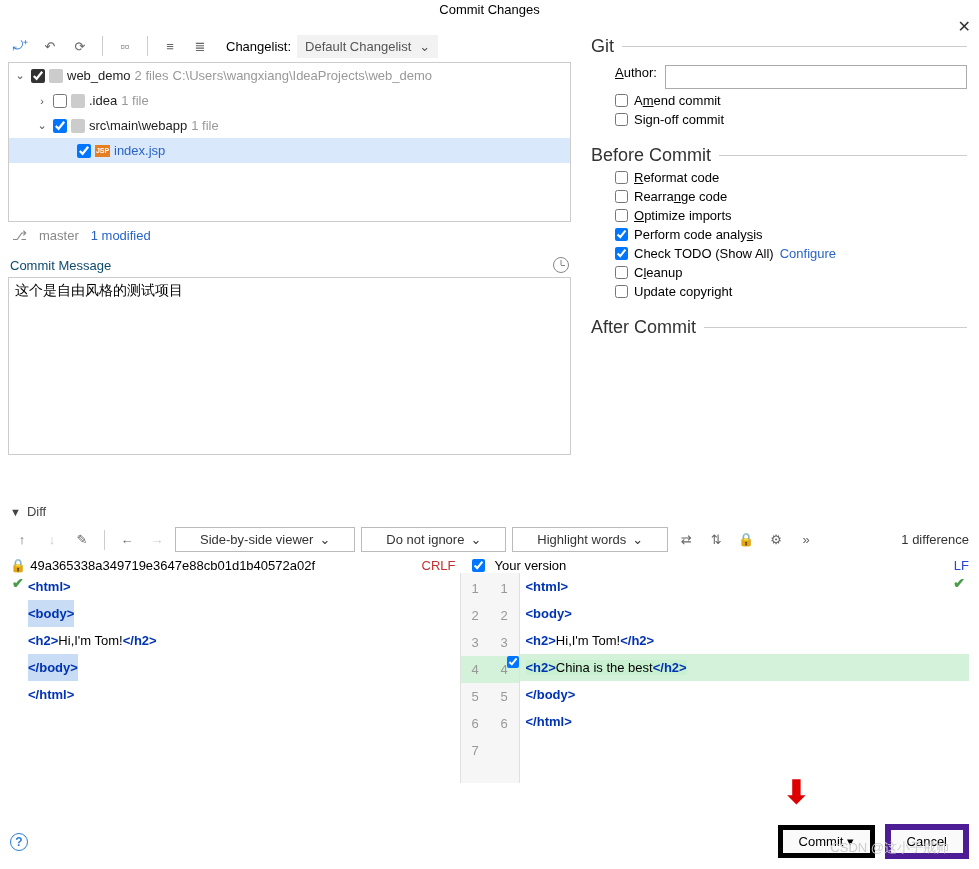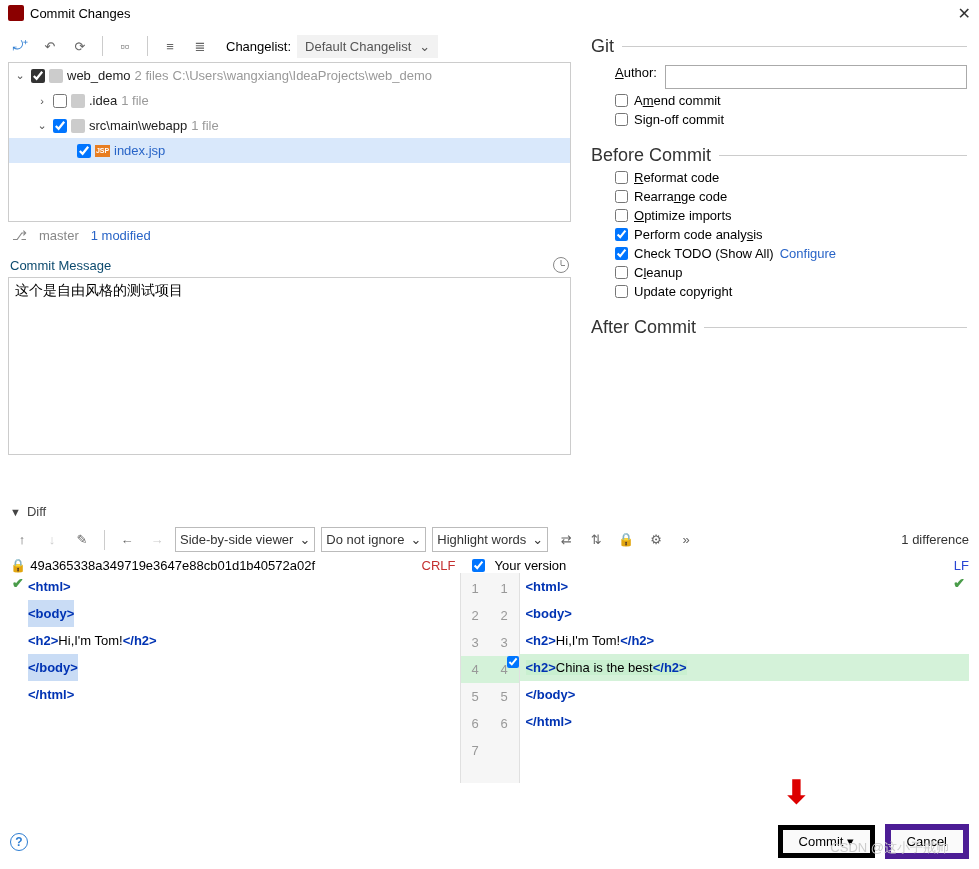--- a/index.html
+++ b/index.html
@@ -1,17 +1,17 @@
 <!DOCTYPE html>
 <html><head>
 <meta charset="utf-8">
 <style>
 * { box-sizing: border-box; margin: 0; padding: 0; font-family: "Segoe UI", sans-serif; font-size: 13px; }
 body { background: #fff; color: #000; width: 979px; height: 869px; overflow: hidden; }
-.titlebar { display: flex; align-items: center; padding: 2px 8px; height: 26px; }
+.titlebar { display: flex; align-items: center; padding: 2px 8px; height: 26px; flex-direction: column; }
 .titlebar-icon { width: 16px; height: 16px; margin-right: 6px; background: #8b0000; border-radius: 2px; }
 .close-x { margin-left: auto; font-size: 16px; cursor: pointer; color: #333; }
 .main { display: flex; height: 470px; }
 .left { flex: 1; padding: 4px 8px 0 8px; display: flex; flex-direction: column; }
 .toolbar { display: flex; align-items: center; gap: 6px; padding: 4px 0; }
 .tbtn { width: 24px; height: 24px; display: flex; align-items: center; justify-content: center; color: #666; cursor: pointer; }
 .tbtn.blue { color: #2d7dd2; }
 .vsep { width: 1px; height: 20px; background: #ccc; margin: 0 4px; }
 .changelist-combo { border: none; background: #f2f2f2; padding: 4px 8px; color: #555; display: flex; align-items: center; gap: 8px; }
 .tree { border: 1px solid #ccc; flex: 0 0 160px; overflow: auto; background: #fff; }
@@ -34,21 +34,21 @@
 .right { width: 400px; padding: 10px 12px 0 12px; }
 fieldset { border: none; border-top: 1px solid #ccc; margin-bottom: 14px; }
 legend { padding-right: 8px; color: #333; font-size: 18px; }
 .form-row { display: flex; align-items: flex-start; margin: 8px 0 4px 24px; gap: 8px; }
 .form-row input[type=text] { flex: 1; border: 1px solid #aaa; padding: 3px 4px; height: 24px; }
 .opt { display: flex; align-items: center; margin: 4px 0 4px 24px; gap: 6px; }
 .configure-link { color: #2864c7; cursor: pointer; }
 .underline-letter { text-decoration: underline; }
 .diff-header { display: flex; align-items: center; padding: 8px 10px 4px 10px; color: #444; gap: 6px; }
 .diff-toolbar { display: flex; align-items: center; gap: 6px; padding: 4px 10px; }
-.combo { border: 1px solid #bbb; background: #fff; padding: 4px 4px; display: flex; align-items: center; gap: 6px; color: #333; }
+.combo { border: 1px solid #bbb; background: #fff; padding: 4px 24px; display: flex; align-items: center; gap: 6px; color: #333; }
 .diff-count { margin-left: auto; color: #333; }
 .diff-files { display: flex; padding: 2px 10px 0 10px; }
 .diff-left { flex: 1; display: flex; align-items: center; gap: 4px; }
 .diff-right { flex: 1; display: flex; align-items: center; padding-left: 10px; gap: 26px;}
 .lock-icon { color: #888; }
 .crlf { color: #c43030; margin-left: auto; margin-right: 12px; }
 .lf { color: #2946d3; margin-left: auto; }
 .code-area { display: flex; height: 210px; padding: 0 10px; font-family: Consolas, monospace; }
 .code-col { flex: 1; position: relative; background: #fff; }
 .gutter { width: 60px; background: #f6f6f6; border-left: 1px solid #e0e0e0; border-right: 1px solid #e0e0e0; text-align:center; color: #999; padding-top:2px;}

